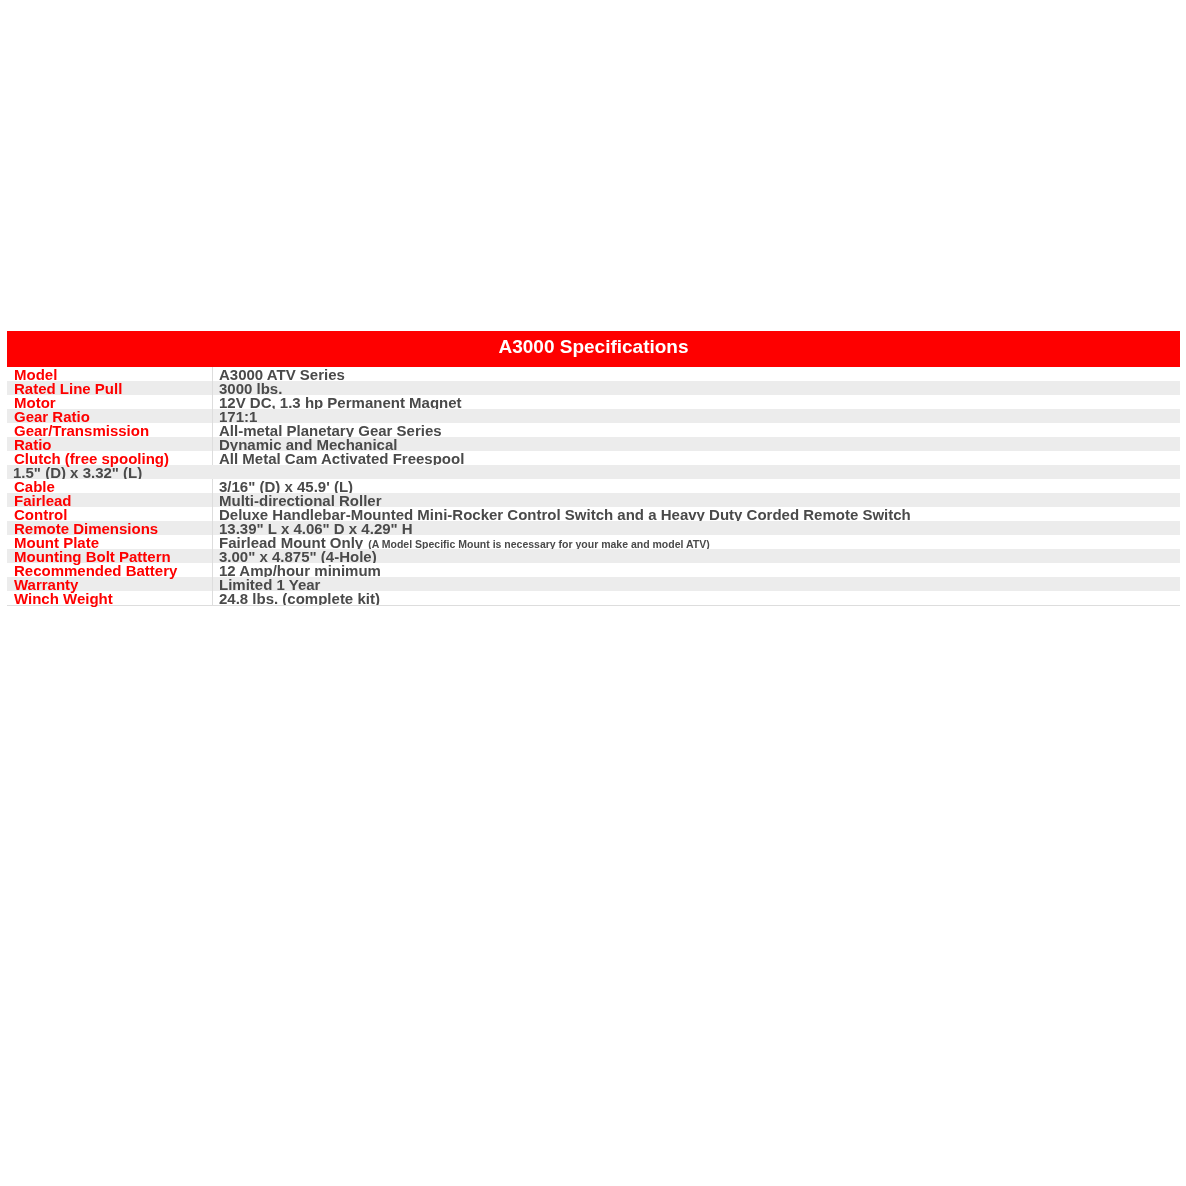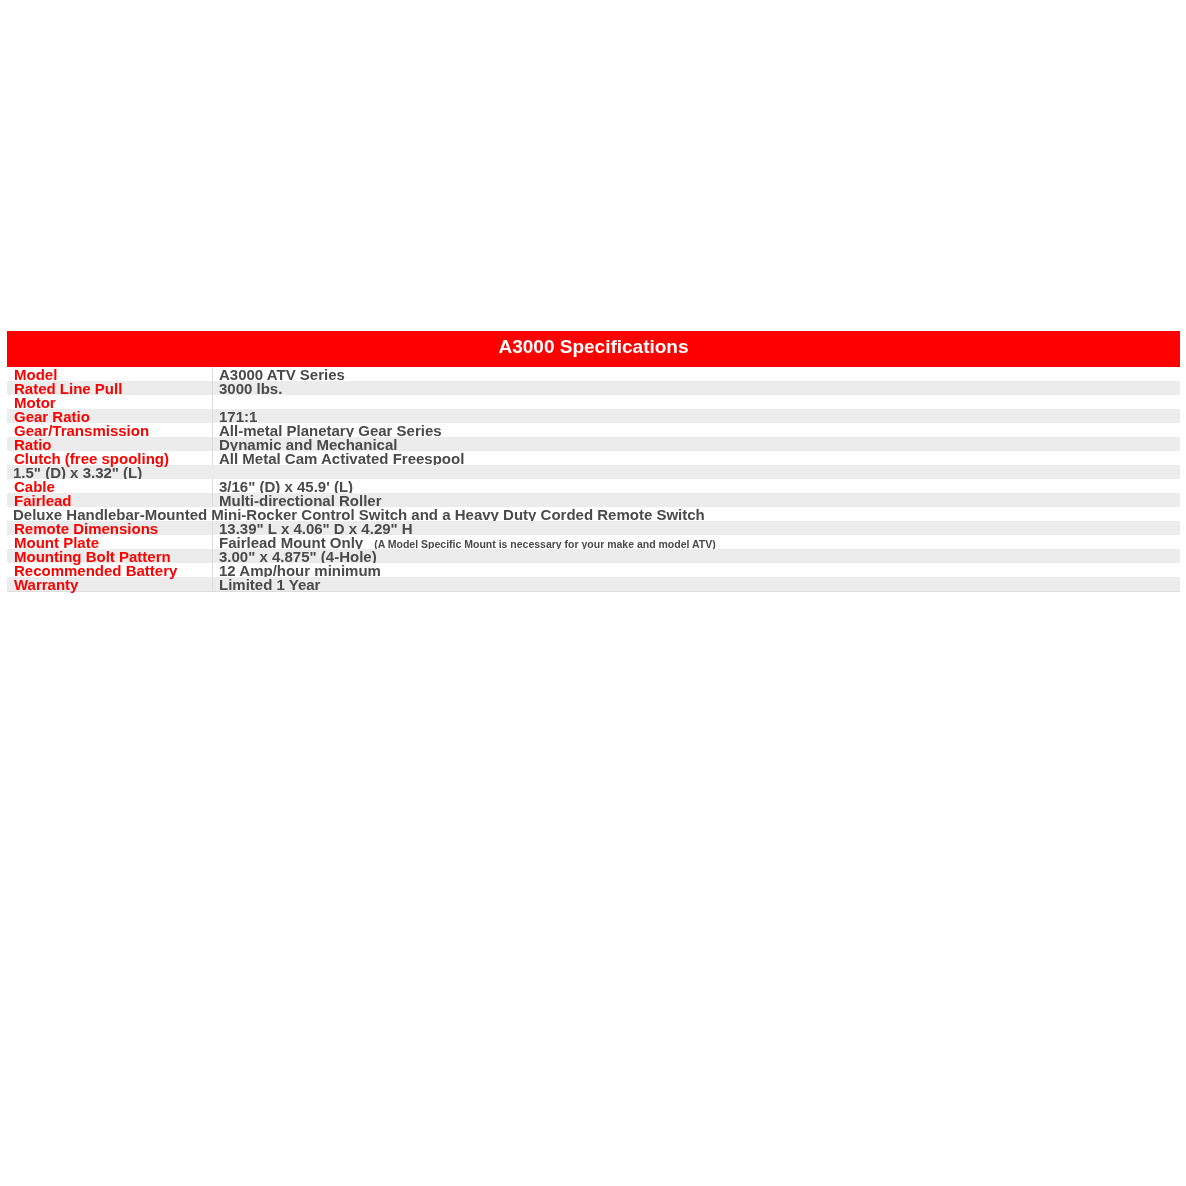--- a/index.html
+++ b/index.html
@@ -61,21 +61,21 @@
     display: flex;
     align-items: center;
     white-space: nowrap;
     overflow: hidden;
   }
   .spec-value .main {
     align-self: center;
   }
   .spec-value .note {
     font-size: 10.5px;
-    margin-left: 11px;
+    margin-left: 5px;
     align-self: center;
     padding-top: 3px;
   }
 </style>
 </head>
 <body>
 
 <div class="spec-table">
   <div class="spec-header">A3000 Specifications</div>
   <div>
@@ -86,20 +86,23 @@
         </div>
       </div>
       <div class="spec-row stripe">
         <div class="spec-label">Rated Line Pull</div>
         <div class="spec-value">
           <span class="main">3000 lbs.</span>
         </div>
       </div>
       <div class="spec-row">
         <div class="spec-label">Motor</div>
+        <div class="spec-value">
+          <span class="main">12V DC, 1.3 hp Permanent Magnet</span>
+        </div>
       </div>
       <div class="spec-row stripe">
         <div class="spec-label">Gear Ratio</div>
         <div class="spec-value">
           <span class="main">171:1</span>
         </div>
       </div>
       <div class="spec-row">
         <div class="spec-label">Gear/Transmission</div>
         <div class="spec-value">
@@ -129,20 +132,21 @@
           <span class="main">3/16" (D) x 45.9' (L)</span>
         </div>
       </div>
       <div class="spec-row stripe">
         <div class="spec-label">Fairlead</div>
         <div class="spec-value">
           <span class="main">Multi-directional Roller</span>
         </div>
       </div>
       <div class="spec-row">
+        <div class="spec-label">Control</div>
         <div class="spec-value">
           <span class="main">Deluxe Handlebar-Mounted Mini-Rocker Control Switch and a Heavy Duty Corded Remote Switch</span>
         </div>
       </div>
       <div class="spec-row stripe">
         <div class="spec-label">Remote Dimensions</div>
         <div class="spec-value">
           <span class="main">13.39" L x 4.06" D x 4.29" H</span>
         </div>
       </div>
@@ -164,14 +168,20 @@
         <div class="spec-value">
           <span class="main">12 Amp/hour minimum</span>
         </div>
       </div>
       <div class="spec-row stripe">
         <div class="spec-label">Warranty</div>
         <div class="spec-value">
           <span class="main">Limited 1 Year</span>
         </div>
       </div>
+      <div class="spec-row">
+        <div class="spec-label">Winch Weight</div>
+        <div class="spec-value">
+          <span class="main">24.8 lbs. (complete kit)</span>
+        </div>
+      </div>
     </div>
 </div>
 
 </body></html>

